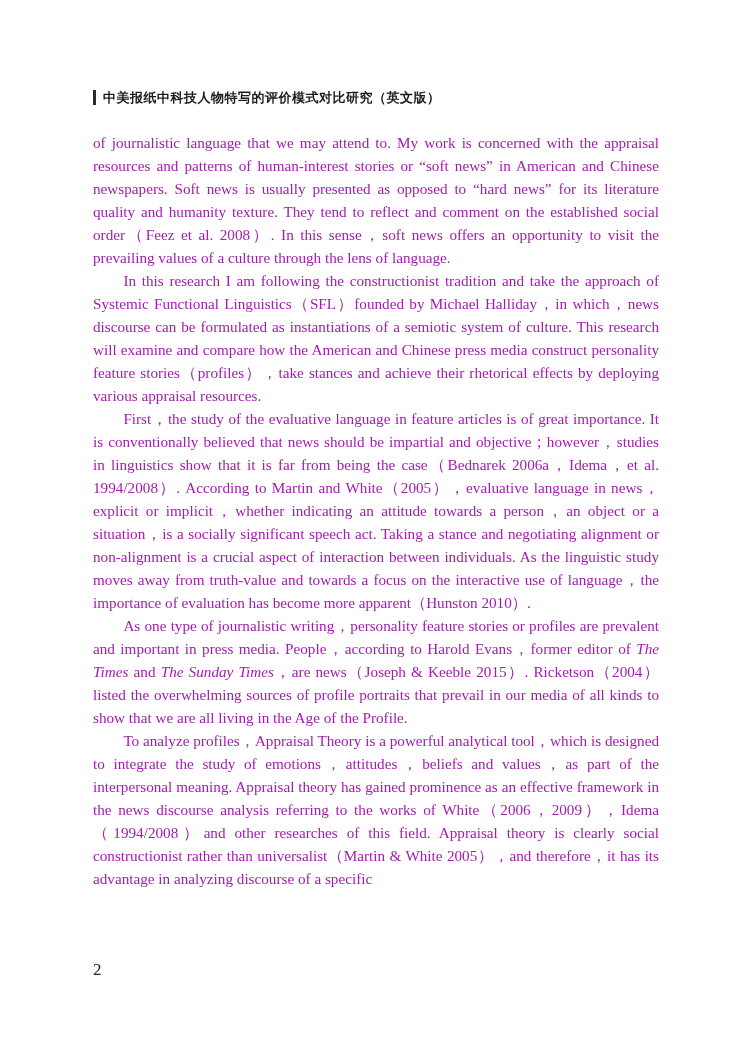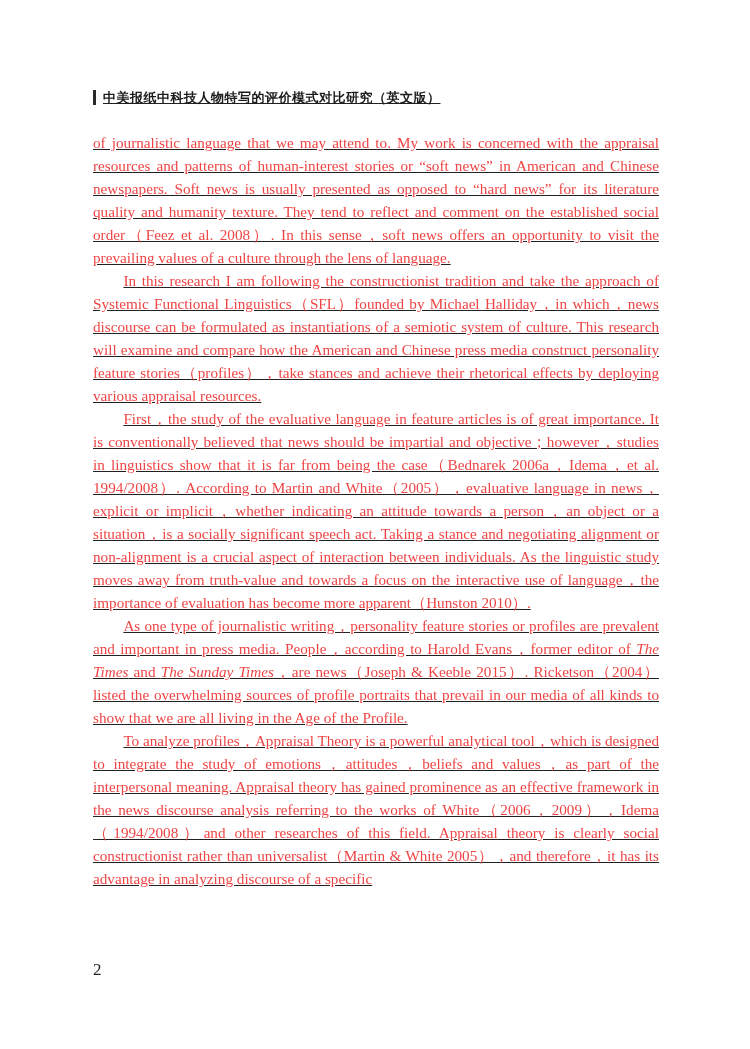--- a/index.html
+++ b/index.html
@@ -11,39 +11,38 @@
     font-family: "Liberation Serif", "DejaVu Serif", serif;
     color: #212121;
     overflow: hidden;
   }
   .page {
     position: absolute;
     inset: 0;
     padding: 90px 91px 0 93px;
     box-sizing: border-box;
     background: #ffffff;
-    text-decoration: underline;
   }
   .running-header {
     font-family: "Liberation Sans", "DejaVu Sans", sans-serif;
     font-weight: bold;
     font-size: 13px;
     letter-spacing: 0.5px;
     color: #1c1c1c;
     border-left: 3px solid #2a2a2a;
     padding-left: 7px;
     line-height: 15px;
   }
   .body-text {
     margin-top: 26px;
     font-size: 15.2px;
     line-height: 23px;
     text-align: justify;
     text-justify: inter-word;
-    color: #ef4444;
+    color: #a21caf;
   }
   .para { margin: 0; }
   .para.indent { text-indent: 2em; }
   .para em { font-style: italic; }
   .page-number {
     position: absolute;
     left: 93px;
     top: 960px;
     font-size: 17px;
     color: #232323;

